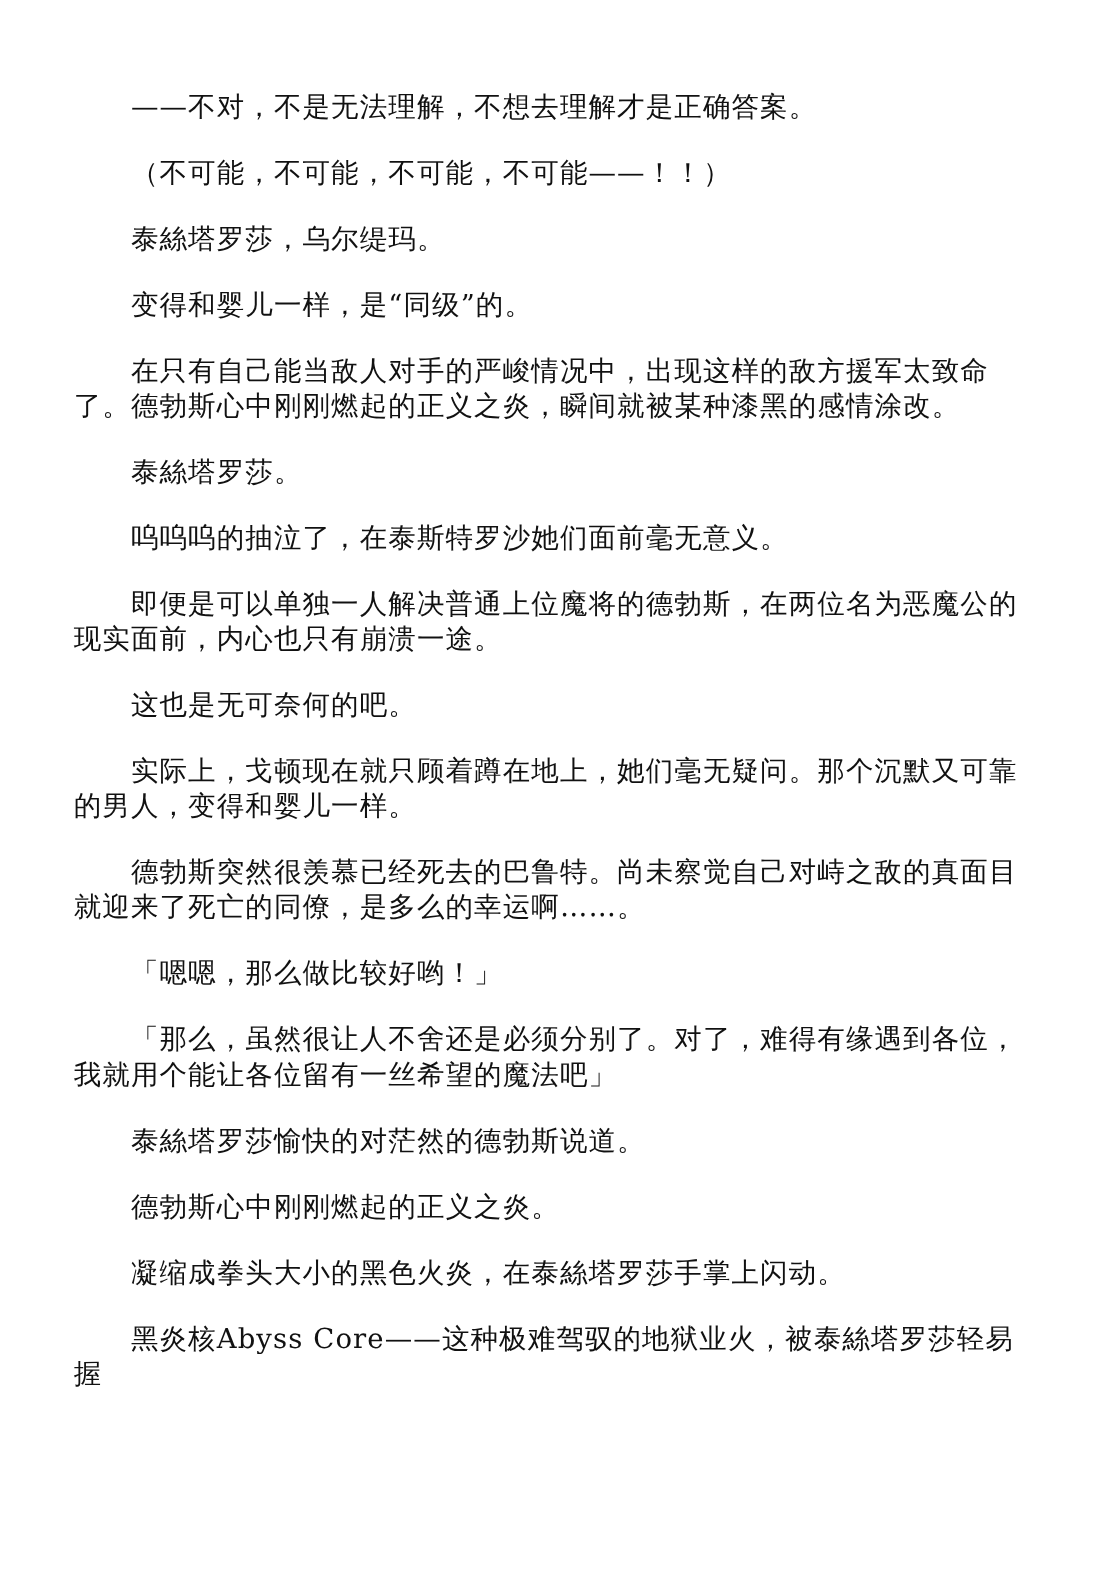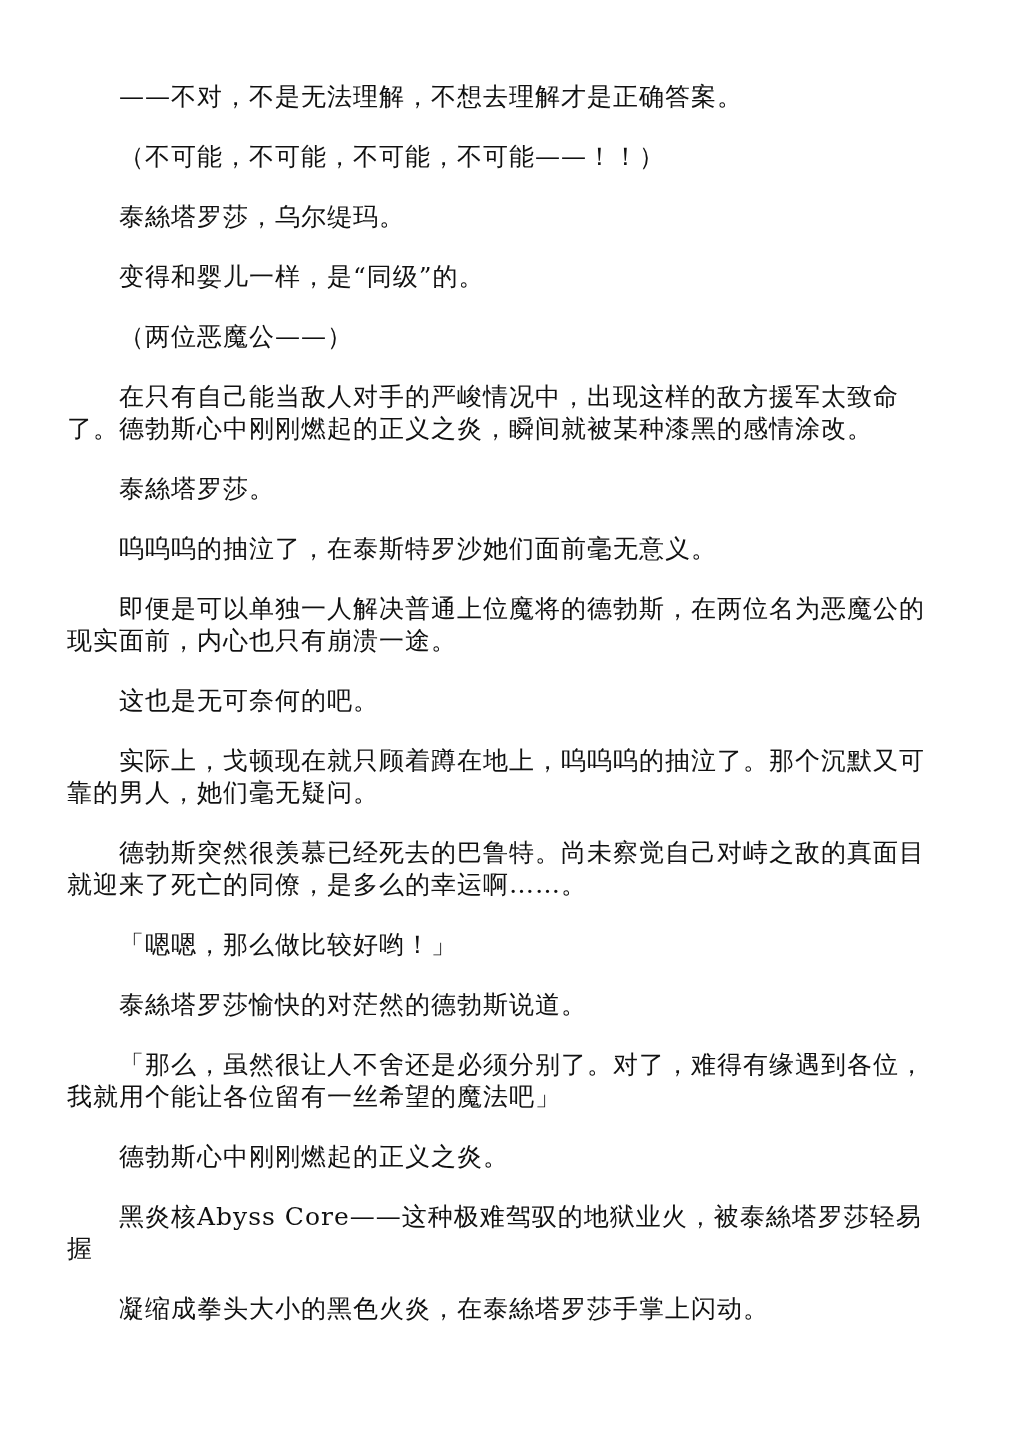--- a/index.html
+++ b/index.html
@@ -32,27 +32,26 @@
     }
   </style>
 </head>
 <body>
 
 <div class="page">
   <p class="para">——不对，不是无法理解，不想去理解才是正确答案。</p>
   <p class="para">（不可能，不可能，不可能，不可能——！！）</p>
   <p class="para">泰絲塔罗莎，乌尔缇玛。</p>
   <p class="para">变得和婴儿一样，是“同级”的。</p>
-  <p class="para">（两位恶魔公——）</p>
   <p class="para">在只有自己能当敌人对手的严峻情况中，出现这样的敌方援军太致命了。德勃斯心中刚刚燃起的正义之炎，瞬间就被某种漆黑的感情涂改。</p>
   <p class="para">泰絲塔罗莎。</p>
   <p class="para">呜呜呜的抽泣了，在泰斯特罗沙她们面前毫无意义。</p>
   <p class="para">即便是可以单独一人解决普通上位魔将的德勃斯，在两位名为恶魔公的现实面前，内心也只有崩溃一途。</p>
   <p class="para">这也是无可奈何的吧。</p>
-  <p class="para">实际上，戈顿现在就只顾着蹲在地上，呜呜呜的抽泣了。那个沉默又可靠的男人，她们毫无疑问。</p>
+  <p class="para">实际上，戈顿现在就只顾着蹲在地上，她们毫无疑问。那个沉默又可靠的男人，变得和婴儿一样。</p>
   <p class="para">德勃斯突然很羡慕已经死去的巴鲁特。尚未察觉自己对峙之敌的真面目就迎来了死亡的同僚，是多么的幸运啊……。</p>
   <p class="para">「嗯嗯，那么做比较好哟！」</p>
+  <p class="para">「那么，虽然很让人不舍还是必须分别了。对了，难得有缘遇到各位，我就用个能让各位留有一丝希望的魔法吧」</p>
   <p class="para">泰絲塔罗莎愉快的对茫然的德勃斯说道。</p>
-  <p class="para">「那么，虽然很让人不舍还是必须分别了。对了，难得有缘遇到各位，我就用个能让各位留有一丝希望的魔法吧」</p>
   <p class="para">德勃斯心中刚刚燃起的正义之炎。</p>
+  <p class="para">凝缩成拳头大小的黑色火炎，在泰絲塔罗莎手掌上闪动。</p>
   <p class="para">黑炎核Abyss Core——这种极难驾驭的地狱业火，被泰絲塔罗莎轻易握</p>
-  <p class="para">凝缩成拳头大小的黑色火炎，在泰絲塔罗莎手掌上闪动。</p>
 </div>
 
 </body></html>

